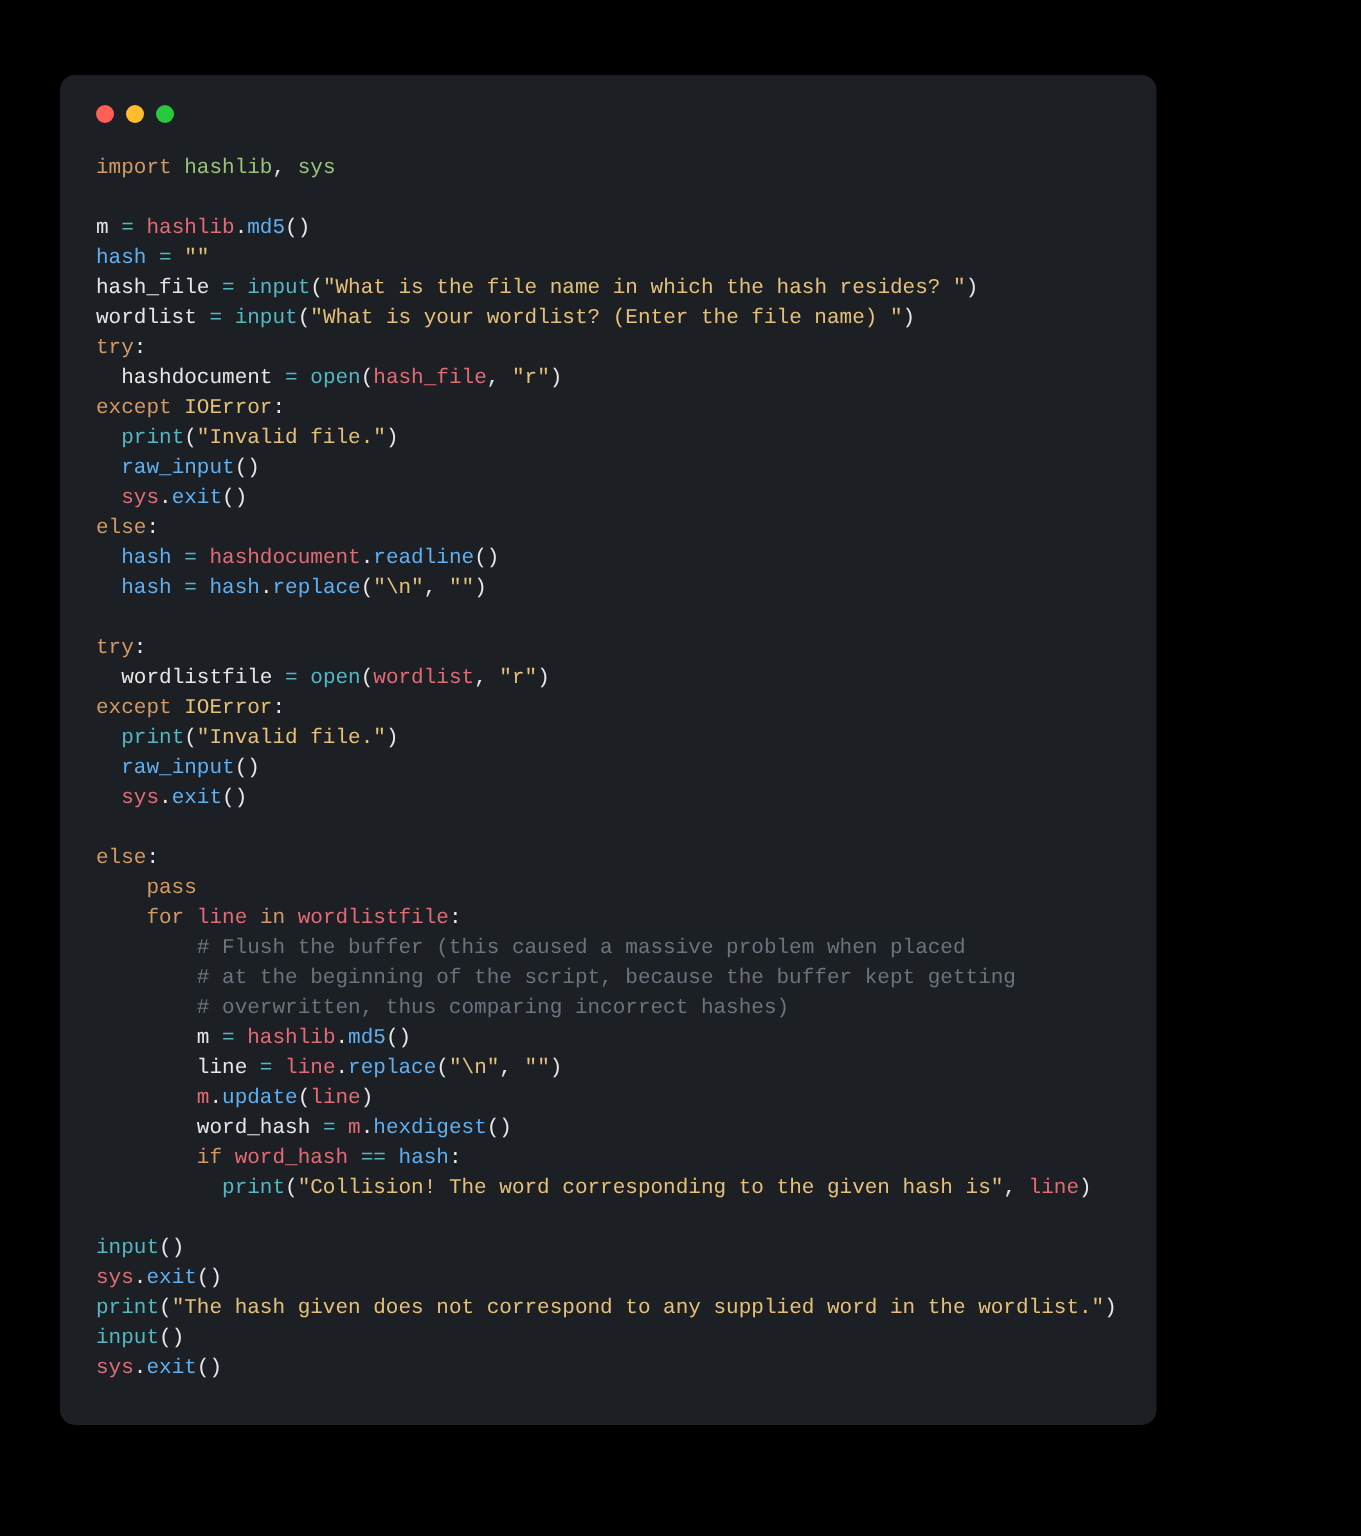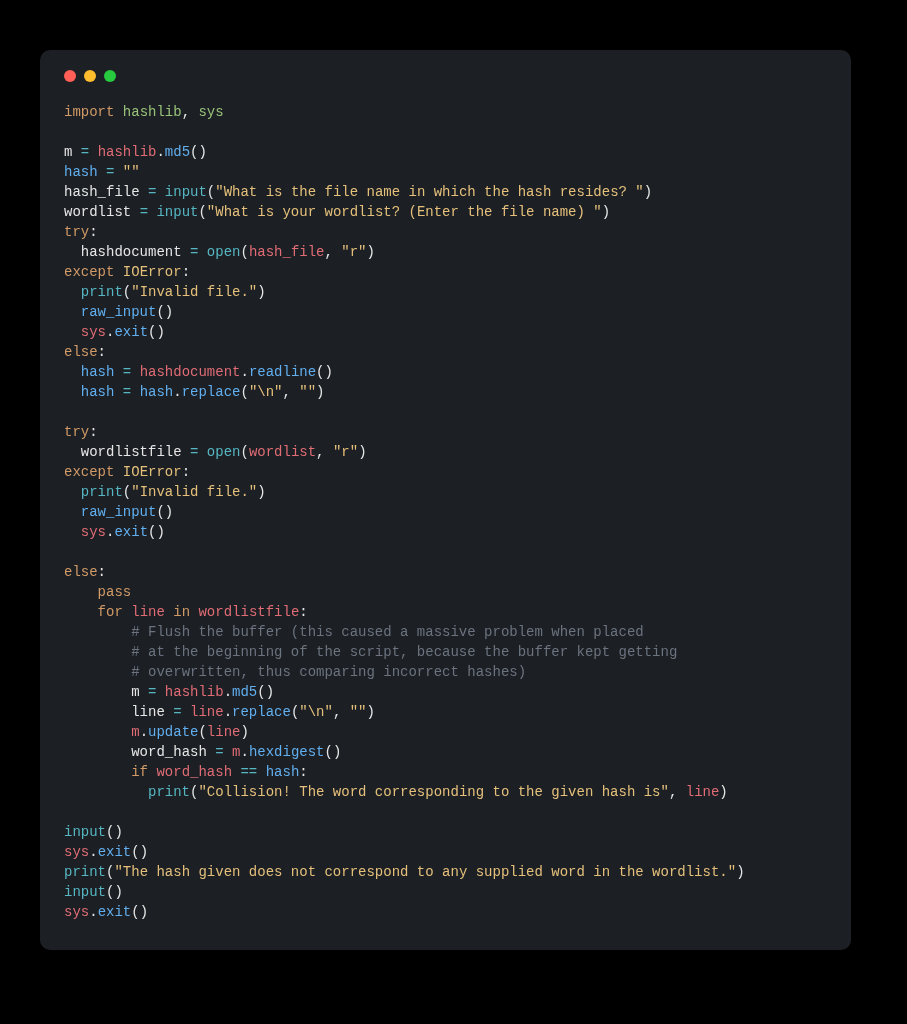--- a/index.html
+++ b/index.html
@@ -7,21 +7,21 @@
     padding: 0;
     background: #000;
     width: 907px;
     height: 1024px;
     overflow: hidden;
   }
   .window {
     position: absolute;
     left: 40px;
     top: 50px;
-    width: 811px;
+    width: 731px;
     background: #1c1f24;
     border-radius: 10px;
     padding: 20px 24px 28px 24px;
     box-sizing: border-box;
     font-family: "SFMono-Regular", "Menlo", "Consolas", "Liberation Mono", monospace;
     font-size: 14px;
     line-height: 20px;
     color: #e6e6e6;
   }
   .titlebar {

